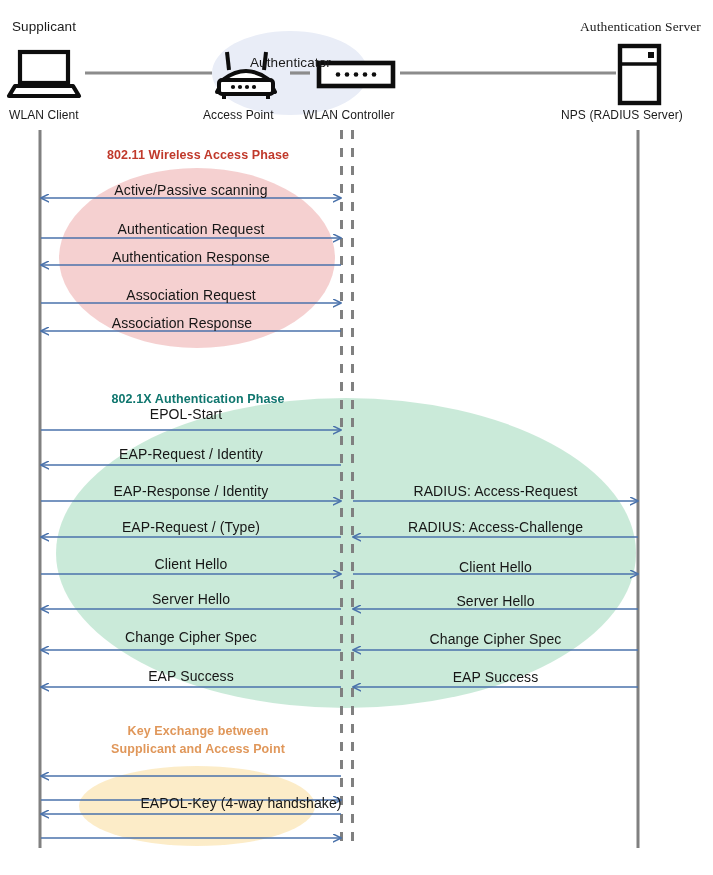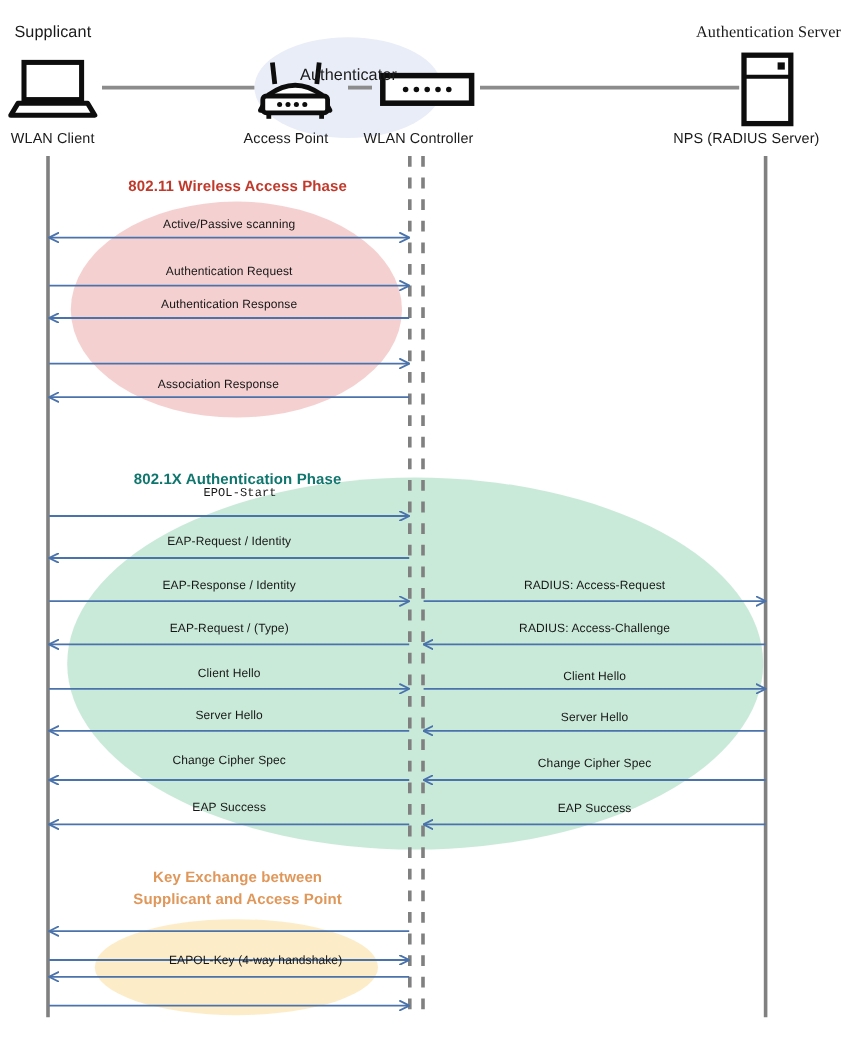--- a/index.html
+++ b/index.html
@@ -44,21 +44,21 @@
     position: absolute;
     font-size: 12.5px;
     font-weight: bold;
     white-space: nowrap;
     text-align: center;
     line-height: 18px;
     letter-spacing: 0.1px;
   }
   .msg-label {
     position: absolute;
-    font-size: 10px;
+    font-size: 14px;
     color: #161616;
     white-space: nowrap;
     text-align: center;
     letter-spacing: 0.1px;
   }
 </style>
 </head>
 <body>
 
 <div id="canvas">
@@ -176,38 +176,39 @@
   <div class="phase-label" style="left:60px; top:146px; width:276px; color:#C0392B;">802.11 Wireless Access Phase</div>
 
   <div class="phase-label" style="left:60px; top:374px; width:276px; color:#0f766e;margin-top:16px;">802.1X Authentication Phase</div>
 
   <div class="phase-label" style="left:60px; top:722px; width:276px; color:#E0975A;">Key Exchange between</div>
   <div class="phase-label" style="left:60px; top:740px; width:276px; color:#E0975A;text-align:center;">Supplicant and Access Point</div>
 
   <div class="msg-label" style="left:41px; top:182px; width:300px;">Active/Passive scanning</div>
   <div class="msg-label" style="left:41px; top:221px; width:300px;">Authentication Request</div>
   <div class="msg-label" style="left:41px; top:249px; width:300px;">Authentication Response</div>
+  <div class="msg-label" style="left:41px; top:287px; width:300px;">Association Request</div>
   <div class="msg-label" style="left:32px; top:315px; width:300px;">Association Response</div>
 
-  <div class="msg-label" style="left:50px; top:406px; width:300px;font-family:Liberation Mono, monospace;">EPOL-Start</div>
+  <div class="msg-label" style="left:36px; top:406px; width:300px;">EPOL-Start</div>
   <div class="msg-label" style="left:41px; top:446px; width:300px;">EAP-Request / Identity</div>
 
   <div class="msg-label" style="left:41px; top:483px; width:300px;">EAP-Response / Identity</div>
   <div class="msg-label" style="left:353px; top:483px; width:285px;">RADIUS: Access-Request</div>
 
   <div class="msg-label" style="left:41px; top:519px; width:300px;">EAP-Request / (Type)</div>
   <div class="msg-label" style="left:353px; top:519px; width:285px;">RADIUS: Access-Challenge</div>
 
   <div class="msg-label" style="left:41px; top:556px; width:300px;">Client Hello</div>
   <div class="msg-label" style="left:353px; top:559px; width:285px;">Client Hello</div>
 
   <div class="msg-label" style="left:41px; top:591px; width:300px;">Server Hello</div>
   <div class="msg-label" style="left:353px; top:593px; width:285px;">Server Hello</div>
 
   <div class="msg-label" style="left:41px; top:629px; width:300px;">Change Cipher Spec</div>
   <div class="msg-label" style="left:353px; top:631px; width:285px;">Change Cipher Spec</div>
 
   <div class="msg-label" style="left:41px; top:668px; width:300px;">EAP Success</div>
   <div class="msg-label" style="left:353px; top:669px; width:285px;">EAP Success</div>
 
-  <div class="msg-label" style="left:28px; top:795px; width:300px;padding-left:35px;">EAPOL-Key (4-way handshake)</div>
+  <div class="msg-label" style="left:56px; top:795px; width:300px;padding-left:35px;">EAPOL-Key (4-way handshake)</div>
 
 </div>
 
 </body></html>

